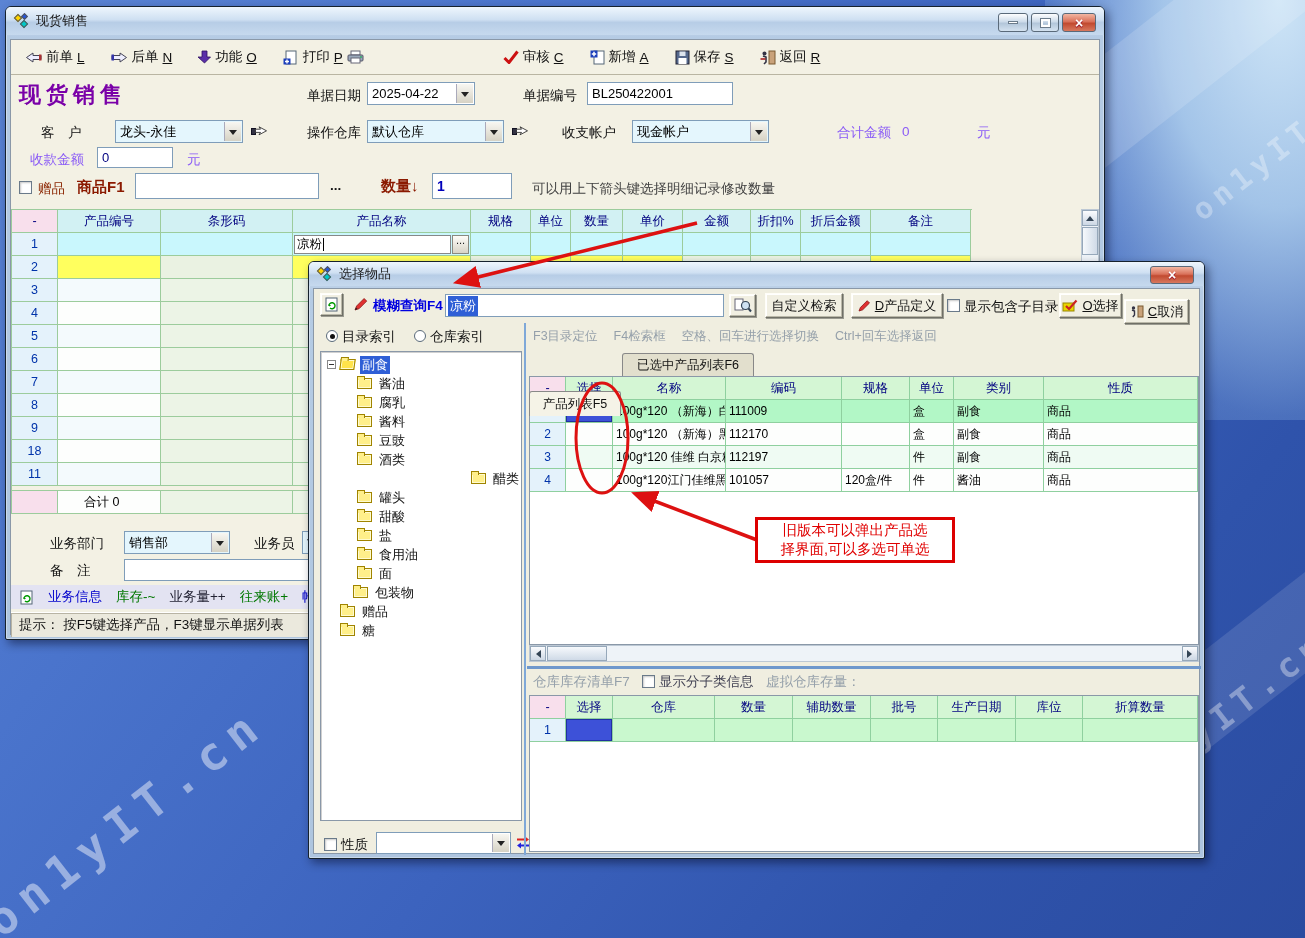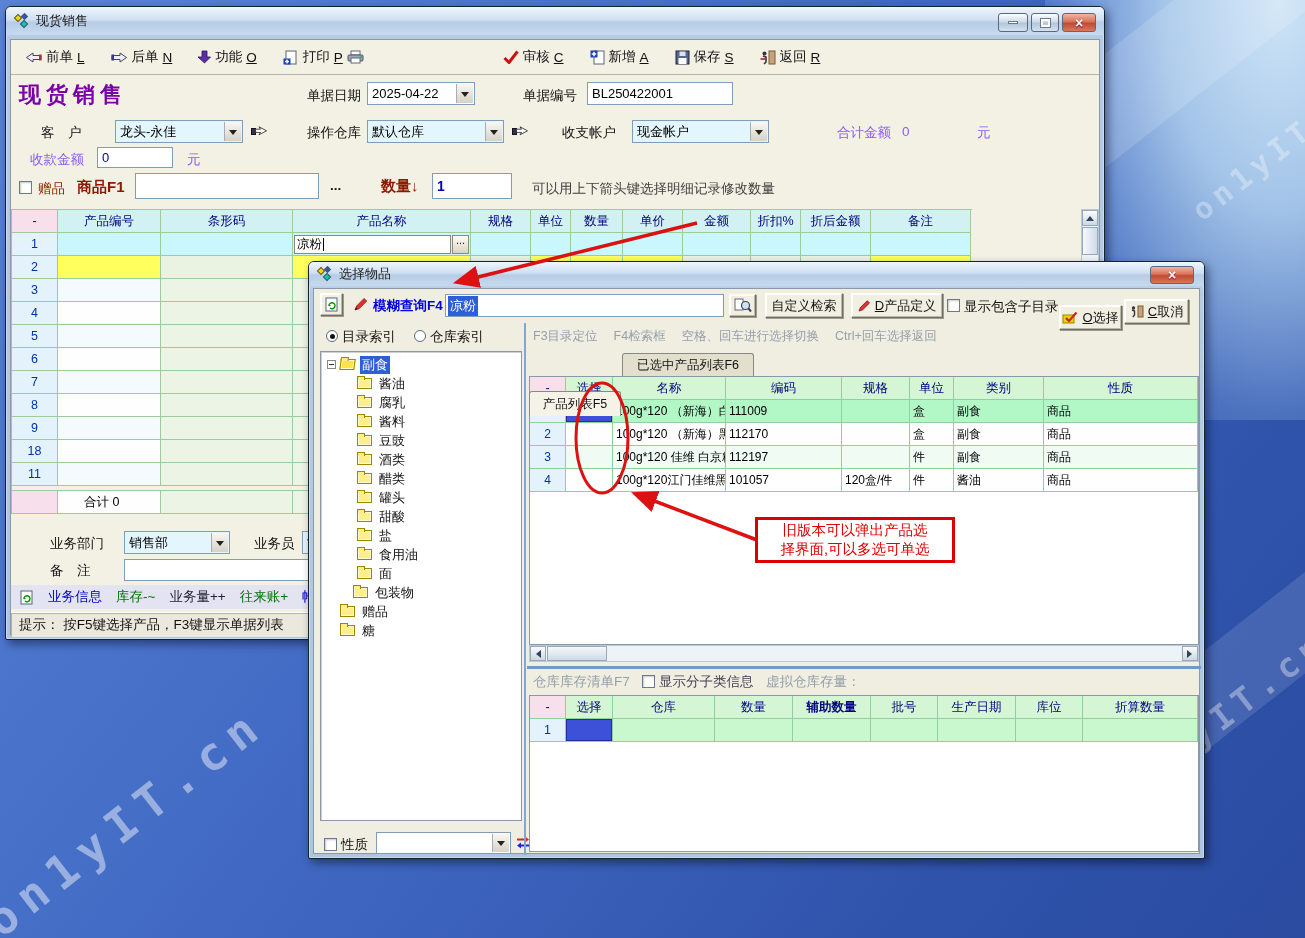--- a/index.html
+++ b/index.html
@@ -619,21 +619,21 @@
       <div class="btn3d" style="left:537px;top:4px;width:92px;height:25px;">
         <span class="ic">
             <svg width="13" height="13">
               <path d="M1 12 l1.4-3.5 6.8-6.8 2.3 2.3 -6.8 6.8 z" fill="#e03030" stroke="#8a1010" stroke-width="0.8"></path>
             </svg>
           </span>
         <span><span class="u">D</span><span>产品定义</span></span>
       </div>
       <span class="cb" style="left:633px;top:10px;"></span>
       <span class="lbl" style="left:650px;top:9px;">显示包含子目录</span>
-      <div class="btn3d" style="left:745px;top:16px;width:63px;height:25px;">
+      <div class="btn3d" style="left:745px;top:4px;width:63px;height:25px;">
         <span class="ic">
             <svg width="16" height="13">
               <rect x="1" y="4" width="11" height="8" fill="#e8d400" stroke="#998800"></rect>
               <path d="M4 7 l3 3 7.5-8.5" stroke="#cc2222" stroke-width="2.2" fill="none"></path>
             </svg>
           </span>
         <span><span class="u">O</span><span>选择</span></span>
       </div>
       <div class="btn3d" style="left:810px;top:10px;width:65px;height:25px;">
         <span class="ic">
@@ -669,21 +669,21 @@
             <div class="tree-lbl">酱料</div>
           </div>
           <div class="tree-row" style="padding-left: 36px;">
             <div class="folder"></div>
             <div class="tree-lbl">豆豉</div>
           </div>
           <div class="tree-row" style="padding-left: 36px;">
             <div class="folder"></div>
             <div class="tree-lbl">酒类</div>
           </div>
-          <div class="tree-row" style="padding-left: 36px;">
+          <div class="tree-row" style="padding-left: 36px; justify-content: flex-end;">
             <div class="folder"></div>
             <div class="tree-lbl">醋类</div>
           </div>
           <div class="tree-row" style="padding-left: 36px;">
             <div class="folder"></div>
             <div class="tree-lbl">罐头</div>
           </div>
           <div class="tree-row" style="padding-left: 36px;">
             <div class="folder"></div>
             <div class="tree-lbl">甜酸</div>
@@ -811,21 +811,21 @@
       <span class="lbl" style="left:345px;top:384px;color:#445;">显示分子类信息</span>
       <span class="lbl gray" style="left:452px;top:384px;">虚拟仓库存量：</span>
 
       <div class="whitebox" style="left:215px;top:406px;width:670px;height:157px;">
         <div id="stock-table">
             <div class="g-row">
               <div class="g-cell gr g-h gr corner" style="width: 36px;">-</div>
               <div class="g-cell gr g-h gr" style="width: 47px;">选择</div>
               <div class="g-cell gr g-h gr" style="width: 102px;">仓库</div>
               <div class="g-cell gr g-h gr" style="width: 78px;">数量</div>
-              <div class="g-cell gr g-h gr" style="width: 78px; font-weight: bold;">辅助数量</div>
+              <div class="g-cell gr g-h gr" style="width: 78px;">辅助数量</div>
               <div class="g-cell gr g-h gr" style="width: 67px;">批号</div>
               <div class="g-cell gr g-h gr" style="width: 78px;">生产日期</div>
               <div class="g-cell gr g-h gr" style="width: 67px;">库位</div>
               <div class="g-cell gr g-h gr" style="width: 115px;">折算数量</div>
             </div>
             <div class="g-row">
               <div class="g-cell gr rownum" style="width: 36px;">1</div>
               <div class="g-cell gr p-blue" style="width: 47px;"></div>
               <div class="g-cell gr s-green" style="width: 102px;"></div>
               <div class="g-cell gr s-green" style="width: 78px;"></div>

